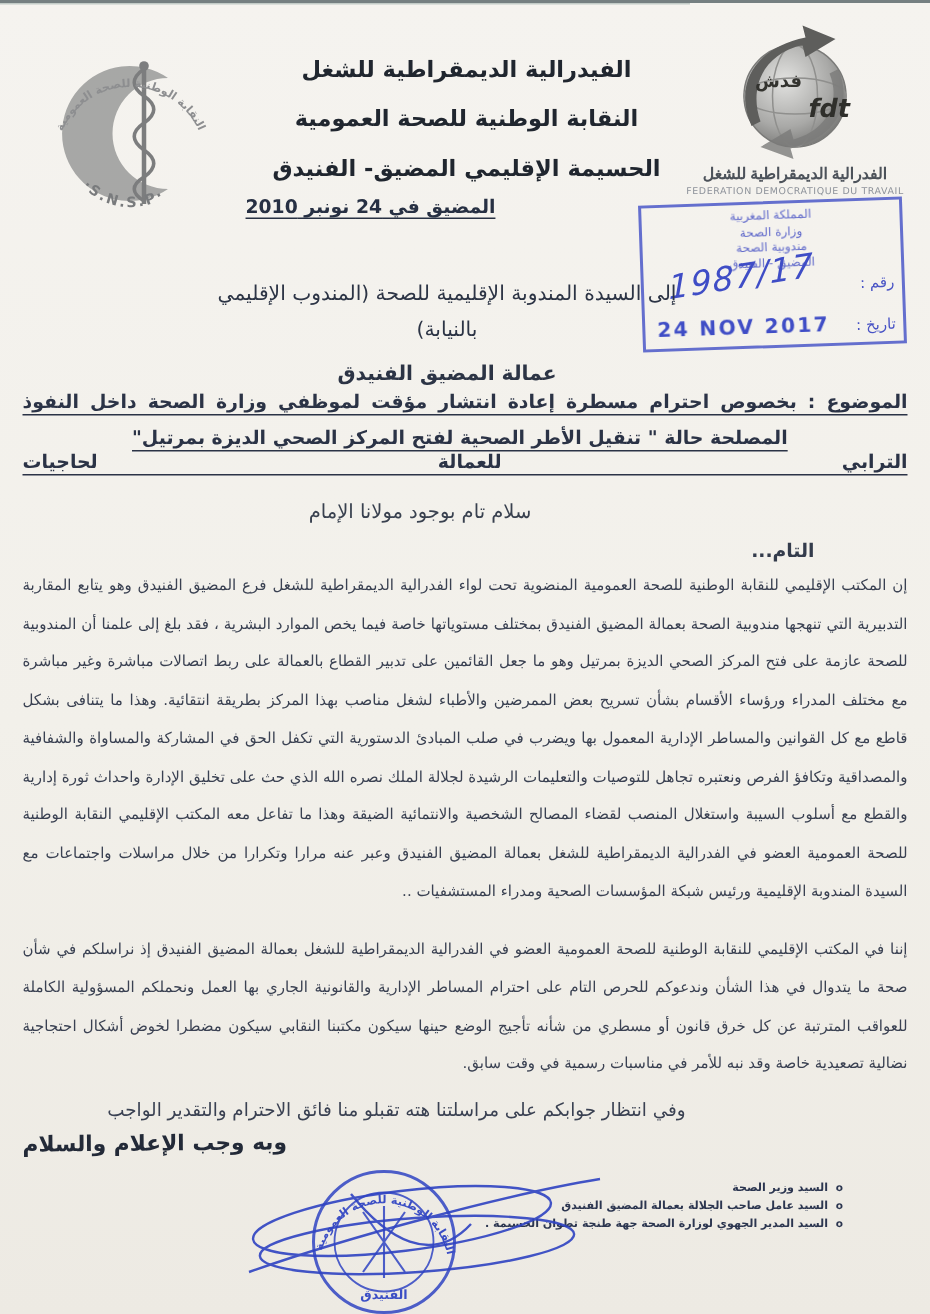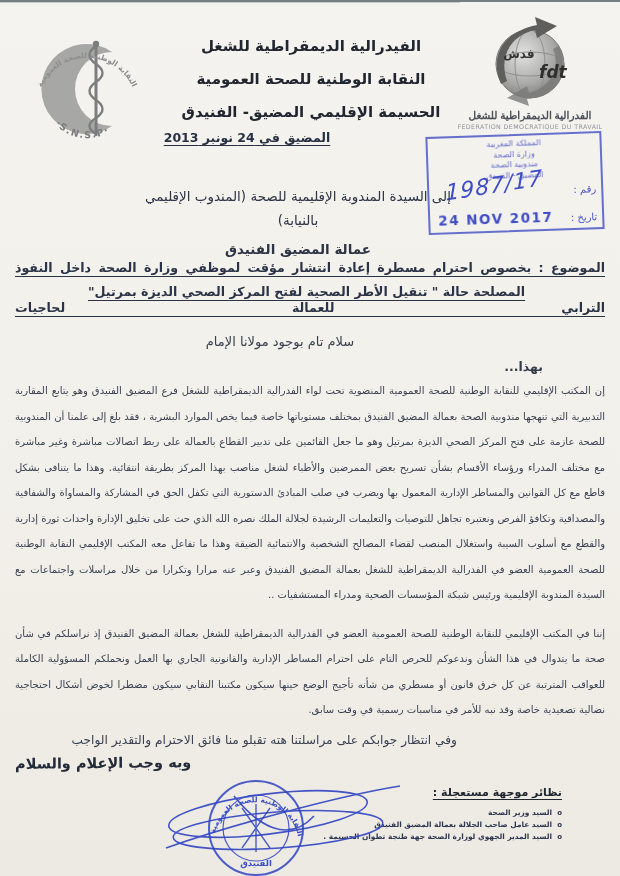--- a/index.html
+++ b/index.html
@@ -98,21 +98,21 @@
     <text font-size="9.5" fill="#797b7d" font-weight="bold" letter-spacing="1.5">
       <textPath href="#snspArcBottom" startOffset="16%">·S.N.S.P·</textPath>
     </text>
   </svg>
 
   <div class="org-block">
     <div class="org-line">الفيدرالية الديمقراطية للشغل</div>
     <div class="org-line">النقابة الوطنية للصحة العمومية</div>
     <div class="org-line">الحسيمة الإقليمي المضيق- الفنيدق</div>
   </div>
-  <div class="date-line">المضيق في 24 نونبر 2013</div>
+  <div class="date-line">المضيق في 24 نونبر 2010</div>
 
   <div class="fdt-block">
     <svg width="110" height="96" viewBox="0 0 110 96" style="display:block;margin:0 auto;">
       <defs>
         <radialGradient id="globeG" cx="40%" cy="35%" r="75%">
           <stop offset="0%" stop-color="#e2e2e0"></stop>
           <stop offset="60%" stop-color="#a9a9a7"></stop>
           <stop offset="100%" stop-color="#6c6c6a"></stop>
         </radialGradient>
       </defs>
@@ -144,29 +144,28 @@
   <div class="recipient">
     <div class="recipient-line1">إلى السيدة المندوبة الإقليمية للصحة (المندوب الإقليمي بالنيابة)</div>
     <div class="recipient-line2">عمالة المضيق الفنيدق</div>
   </div>
 
   <div class="subject-line1">الموضوع : بخصوص احترام مسطرة إعادة انتشار مؤقت لموظفي وزارة الصحة داخل النفوذ الترابي للعمالة لحاجيات</div>
   <div class="subject-line2">المصلحة حالة " تنقيل الأطر الصحية لفتح المركز الصحي الديزة بمرتيل"</div>
 
   <div class="letter-body">
     <div class="salutation">سلام تام بوجود مولانا الإمام</div>
-    <div class="opener">بهذا...</div>
+    <div class="opener">التام...</div>
     <p class="para">إن المكتب الإقليمي للنقابة الوطنية للصحة العمومية المنضوية تحت لواء الفدرالية الديمقراطية للشغل فرع المضيق الفنيدق وهو يتابع المقاربة التدبيرية التي تنهجها مندوبية الصحة بعمالة المضيق الفنيدق بمختلف مستوياتها خاصة فيما يخص الموارد البشرية ، فقد بلغ إلى علمنا أن المندوبية للصحة عازمة على فتح المركز الصحي الديزة بمرتيل وهو ما جعل القائمين على تدبير القطاع بالعمالة على ربط اتصالات مباشرة وغير مباشرة مع مختلف المدراء ورؤساء الأقسام بشأن تسريح بعض الممرضين والأطباء لشغل مناصب بهذا المركز بطريقة انتقائية. وهذا ما يتنافى بشكل قاطع مع كل القوانين والمساطر الإدارية المعمول بها ويضرب في صلب المبادئ الدستورية التي تكفل الحق في المشاركة والمساواة والشفافية والمصداقية وتكافؤ الفرص ونعتبره تجاهل للتوصيات والتعليمات الرشيدة لجلالة الملك نصره الله الذي حث على تخليق الإدارة واحداث ثورة إدارية والقطع مع أسلوب السيبة واستغلال المنصب لقضاء المصالح الشخصية والانتمائية الضيقة وهذا ما تفاعل معه المكتب الإقليمي النقابة الوطنية للصحة العمومية العضو في الفدرالية الديمقراطية للشغل بعمالة المضيق الفنيدق وعبر عنه مرارا وتكرارا من خلال مراسلات واجتماعات مع السيدة المندوبة الإقليمية ورئيس شبكة المؤسسات الصحية ومدراء المستشفيات ..</p>
     <p class="para second">إننا في المكتب الإقليمي للنقابة الوطنية للصحة العمومية العضو في الفدرالية الديمقراطية للشغل بعمالة المضيق الفنيدق إذ نراسلكم في شأن صحة ما يتدوال في هذا الشأن وندعوكم للحرص التام على احترام المساطر الإدارية والقانونية الجاري بها العمل ونحملكم المسؤولية الكاملة للعواقب المترتبة عن كل خرق قانون أو مسطري من شأنه تأجيج الوضع حينها سيكون مكتبنا النقابي سيكون مضطرا لخوض أشكال احتجاجية نضالية تصعيدية خاصة وقد نبه للأمر في مناسبات رسمية في وقت سابق.</p>
     <div class="closing-line">وفي انتظار جوابكم على مراسلتنا هته تقبلو منا فائق الاحترام والتقدير الواجب</div>
     <div class="closing-formula">وبه وجب الإعلام والسلام</div>
   </div>
 
   <div class="cc-block">
-    <div class="cc-title">نظائر موجهة مستعجلة :</div>
     <ul class="cc-list">
       <li class="cc-item"><span class="cc-marker">o</span><span>السيد وزير الصحة</span></li>
       <li class="cc-item"><span class="cc-marker">o</span><span>السيد عامل صاحب الجلالة بعمالة المضيق الفنيدق</span></li>
       <li class="cc-item"><span class="cc-marker">o</span><span>السيد المدير الجهوي لوزارة الصحة جهة طنجة تطوان الحسيمة .</span></li>
     </ul>
   </div>
 
   <svg class="stamp-signature" width="300" height="120" viewBox="0 0 300 120">
     <defs>
       <path id="stampArcTop" d="M 76,80 A 43,43 0 0 1 160,80" fill="none"></path>

